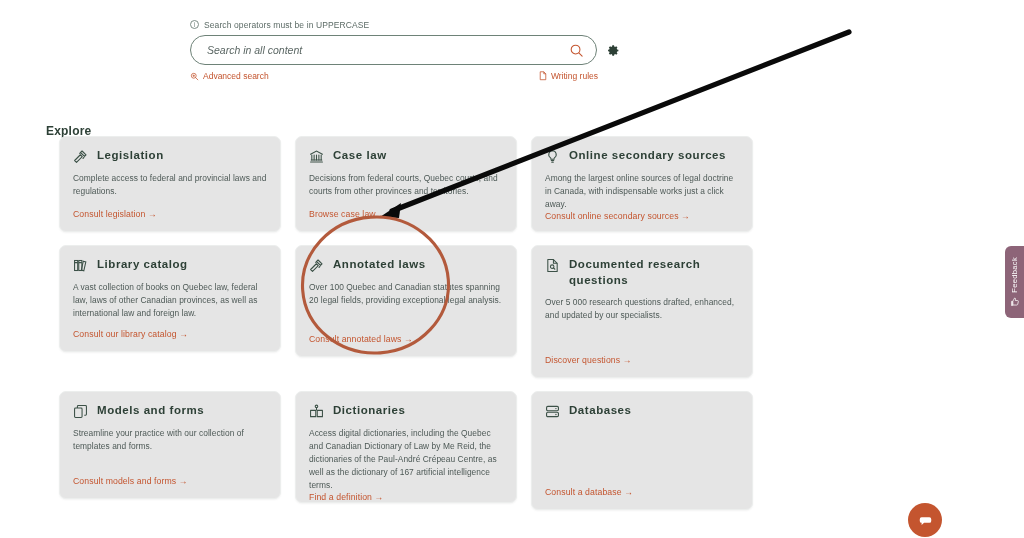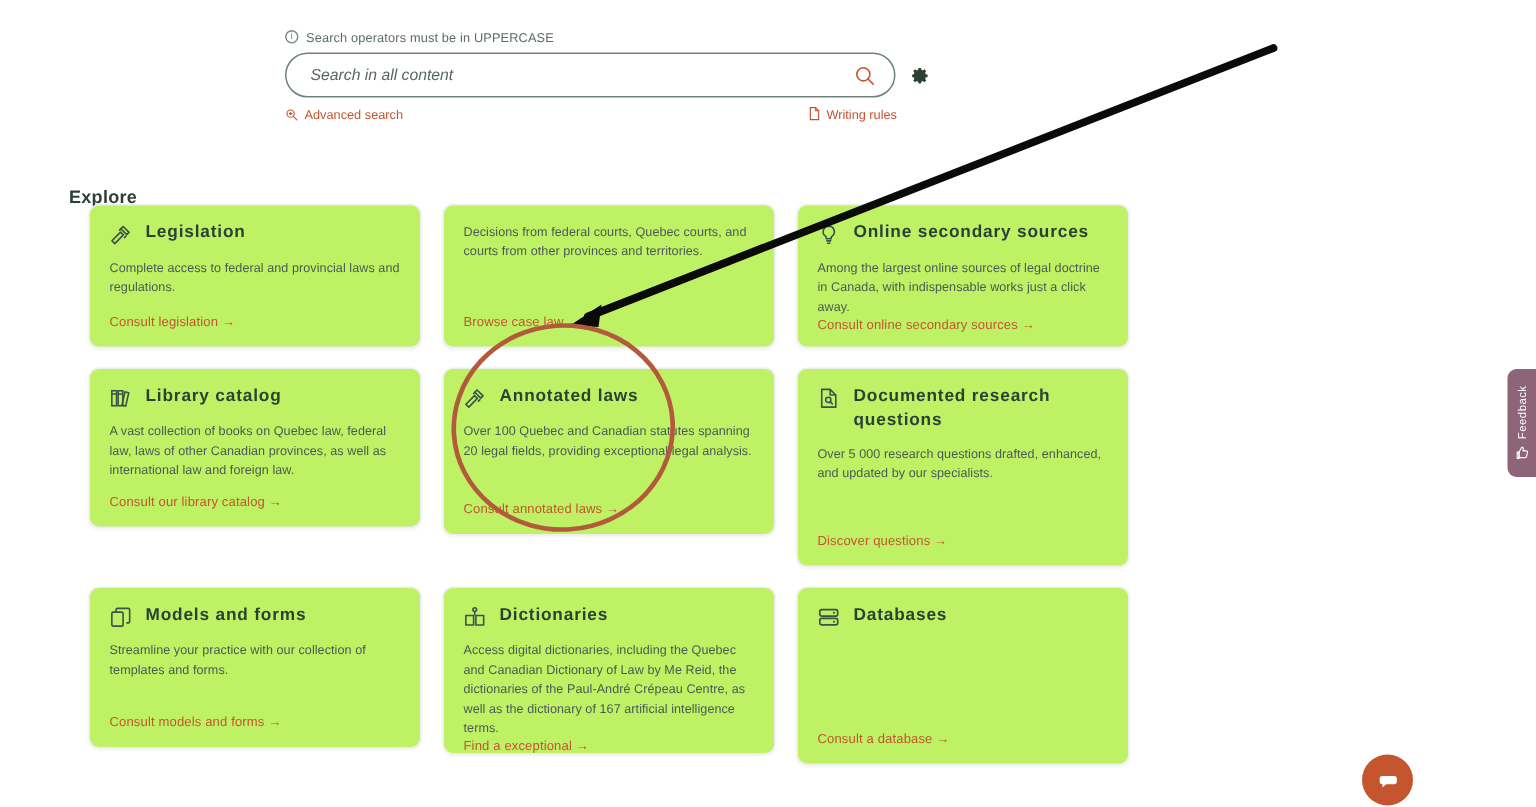--- a/index.html
+++ b/index.html
@@ -56,21 +56,21 @@
     font-size:12px; font-weight:bold; color:#2d4036; letter-spacing:.2px;margin-top:11px;
   }
 
   .grid{
     position:absolute; left:59px; top:136px;
     width:694px;
     display:grid; grid-template-columns:repeat(3,222px);
     gap:13px 14px;
   }
   .card{
-    background:#bef264; border:1px solid #eceeed; border-radius:7px;
+    background:#e5e5e5; border:1px solid #eceeed; border-radius:7px;
     box-shadow:0 1px 2px rgba(0,0,0,.05);
     padding:11px 13px 12px 13px;
     display:flex; flex-direction:column;
     position:relative;
   }
 
   .card-head{ display:flex; align-items:flex-start; gap:9px; margin-bottom:8px; }
   .card-ico{ width:15px;height:15px;flex:0 0 auto; margin-top:1px; }
   .card-title{
     font-size:11.5px; font-weight:bold; color:#2d4036;
@@ -165,20 +165,29 @@
         <path d="M17.4 13.6L16 15"></path>
           <path d="M11.8 9.2L2.6 18.4l3 3 9.2-9.2z"></path>
       </svg>
       <div class="card-title">Legislation</div>
     </div>
     <div class="card-desc">Complete access to federal and provincial laws and regulations.</div>
     <a class="card-link" href="#">Consult legislation  →</a>
   </div>
 
   <div class="card" style="height:96px">
+    <div class="card-head">
+      <svg class="card-ico" viewBox="0 0 24 24" fill="none" stroke="#3c5147" stroke-width="1.7" stroke-linecap="round">
+        <path d="M2.5 8.5L12 3.2l9.5 5.3"></path>
+          <path d="M4.5 9.5v8M8.2 9.5v8M12 9.5v8M15.8 9.5v8M19.5 9.5v8"></path>
+        <path d="M2.5 20.8h19"></path>
+          <path d="M3.5 17.5h17"></path>
+      </svg>
+      <div class="card-title">Case law</div>
+    </div>
     <div class="card-desc">Decisions from federal courts, Quebec courts, and courts from other provinces and territories.</div>
     <a class="card-link" href="#">Browse case law  →</a>
   </div>
 
   <div class="card" style="height:96px">
     <div class="card-head">
       <svg class="card-ico" viewBox="0 0 24 24" fill="none" stroke="#3c5147" stroke-width="1.7" stroke-linecap="round">
         <path d="M12 2.8a6 6 0 0 0-3.4 10.9c.6.5.9 1.1.9 1.8v.8h5v-.8c0-.7.3-1.3.9-1.8A6 6 0 0 0 12 2.8z"></path>
         <path d="M10 18.5h4"></path>
           <path d="M10.8 21h2.4"></path>
@@ -247,21 +256,21 @@
     <div class="card-head">
       <svg class="card-ico" viewBox="0 0 24 24" fill="none" stroke="#3c5147" stroke-width="1.7" stroke-linejoin="round">
         <circle cx="12" cy="3.8" r="2"></circle>
           <path d="M12 6.2v4"></path>
         <path d="M2.5 10.2h8.3v10H2.5z"></path>
           <path d="M13.2 10.2h8.3v10h-8.3z"></path>
       </svg>
       <div class="card-title">Dictionaries</div>
     </div>
     <div class="card-desc">Access digital dictionaries, including the Quebec and Canadian Dictionary of Law by Me Reid, the dictionaries of the Paul-André Crépeau Centre, as well as the dictionary of 167 artificial intelligence terms.</div>
-    <a class="card-link" href="#">Find a exceptional  →</a>
+    <a class="card-link" href="#">Find a definition  →</a>
   </div>
 
   <div class="card" style="height:119px">
     <div class="card-head">
       <svg class="card-ico" viewBox="0 0 24 24" fill="none" stroke="#3c5147" stroke-width="1.8">
         <rect x="2.5" y="3.8" width="19" height="7" rx="2"></rect>
         <rect x="2.5" y="13.2" width="19" height="7" rx="2"></rect>
         <circle cx="17.5" cy="7.3" r="1.1" fill="#3c5147" stroke="none"></circle>
         <circle cx="17.5" cy="16.7" r="1.1" fill="#3c5147" stroke="none"></circle>
       </svg>

